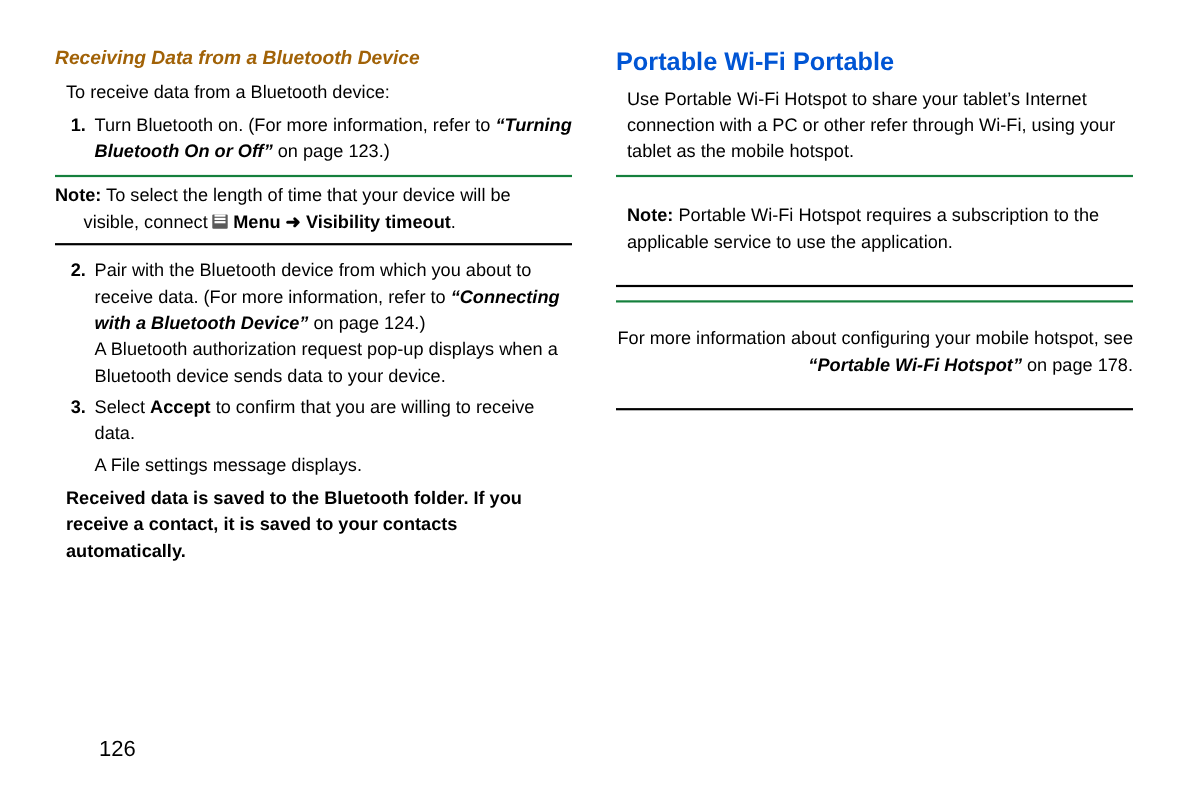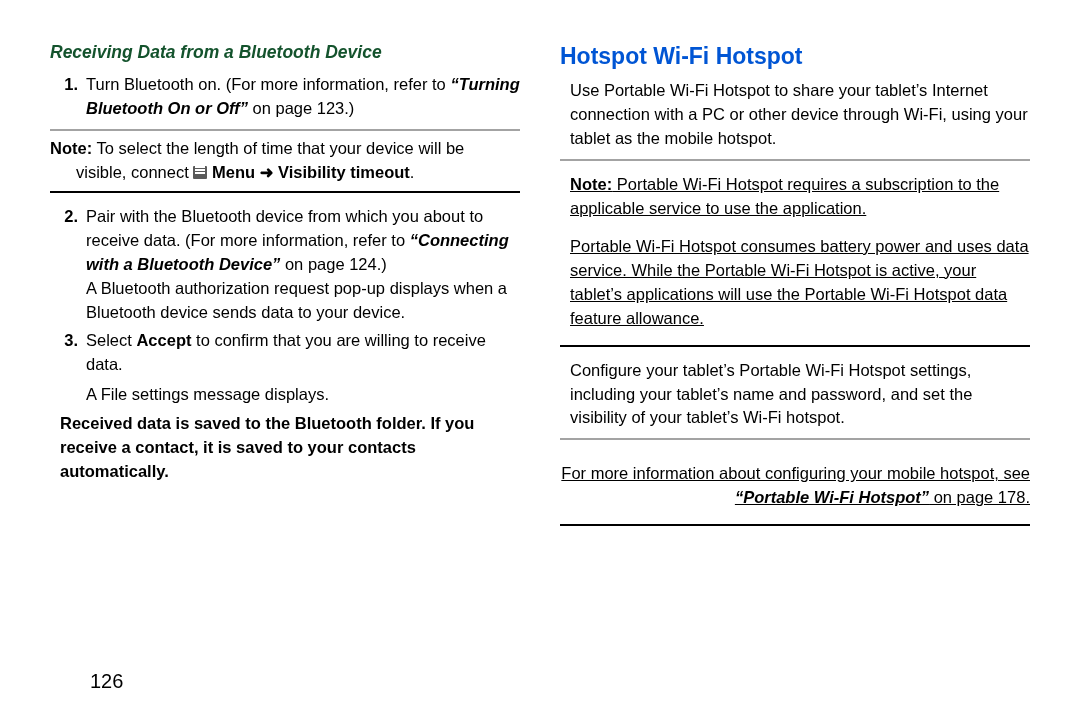--- a/index.html
+++ b/index.html
@@ -16,21 +16,21 @@
   }
   .cols {
     display: flex;
     gap: 40px;
   }
   .col {
     flex: 1;
     min-width: 0;
   }
   .subheading {
-    color: #14532d;
+    color: #a16207;
     font-style: italic;
     font-weight: bold;
     font-size: 17.5px;
     margin-bottom: 8px;
   }
   .intro {
     margin-left: 10px;
     margin-bottom: 6px;
   }
   ol.steps {
@@ -49,21 +49,21 @@
     padding-right: 8px;
   }
   ol.steps .body {
     flex: 1;
   }
   .ref {
     font-style: italic;
     font-weight: bold;
   }
   .note-box {
-    border-top: 2px solid #a3a3a3;
+    border-top: 2px solid #15803d;
     border-bottom: 2px solid #000;
     padding: 6px 0 6px 0;
     margin: 8px 0 12px 0;
   }
   .note-box p { margin-left: 0; }
   .note-box .indent { padding-left: 26px; display: block; }
   .menu-icon {
     display: inline-block;
     width: 14px;
     height: 13px;
@@ -83,36 +83,37 @@
   .para {
     margin-left: 10px;
     margin-bottom: 4px;
   }
   .big-heading {
     color: #0055d4;
     font-weight: bold;
     font-size: 23px;
     margin-bottom: 6px;
   }
-  .note-para { margin: 4px 0; text-decoration: underline; }
+  .note-para { margin: 16px 0; }
   .page-num {
     position: absolute;
     left: 90px;
     bottom: 24px;
     font-size: 20px;
   }
   b { font-weight: bold; }
 </style>
 </head>
 <body>
 
 <div class="cols">
 
   <div class="col">
     <div class="subheading">Receiving Data from a Bluetooth Device</div>
+    <div class="intro">To receive data from a Bluetooth device:</div>
 
     <ol class="steps">
       <li>
         <span class="num">1.</span>
         <span class="body">
           <span>Turn Bluetooth on. (For more information, refer to </span><span class="ref">“Turning Bluetooth On or Off”</span><span> on page 123.)</span>
         </span>
       </li>
     </ol>
 
@@ -139,31 +140,29 @@
           <span>Select </span><b>Accept</b><span> to confirm that you are willing to receive data.</span><br>
           <span style="display:inline-block;margin-top:6px;">A File settings message displays.</span>
         </span>
       </li>
     </ol>
 
     <div class="para" style="margin-top:6px;font-weight:bold;">Received data is saved to the Bluetooth folder. If you receive a contact, it is saved to your contacts automatically.</div>
   </div>
 
   <div class="col">
-    <div class="big-heading">Hotspot Wi-Fi Hotspot</div>
-    <div class="para">Use Portable Wi-Fi Hotspot to share your tablet’s Internet connection with a PC or other device through Wi-Fi, using your tablet as the mobile hotspot.</div>
+    <div class="big-heading">Portable Wi-Fi Portable</div>
+    <div class="para">Use Portable Wi-Fi Hotspot to share your tablet’s Internet connection with a PC or other refer through Wi-Fi, using your tablet as the mobile hotspot.</div>
 
     <div class="note-box" style="padding:8px 0 10px 0;">
       <p class="note-para" style="margin-left:10px;">
         <b>Note:</b><span> Portable Wi-Fi Hotspot requires a subscription to the applicable service to use the application.</span>
       </p>
-      <p class="note-para" style="margin-left:10px;margin-top:14px;">Portable Wi-Fi Hotspot consumes battery power and uses data service. While the Portable Wi-Fi Hotspot is active, your tablet’s applications will use the Portable Wi-Fi Hotspot data feature allowance.</p>
     </div>
 
-    <div class="para">Configure your tablet’s Portable Wi-Fi Hotspot settings, including your tablet’s name and password, and set the visibility of your tablet’s Wi-Fi hotspot.</div>
 
     <div class="note-box" style="padding:8px 0 10px 0;">
       <p class="note-para" style="margin-top:14px;text-align:right;">
         <span>For more information about configuring your mobile hotspot, see </span><span class="ref">“Portable Wi-Fi Hotspot”</span><span> on page 178.</span>
       </p>
     </div>
   </div>
 
 </div>
 

